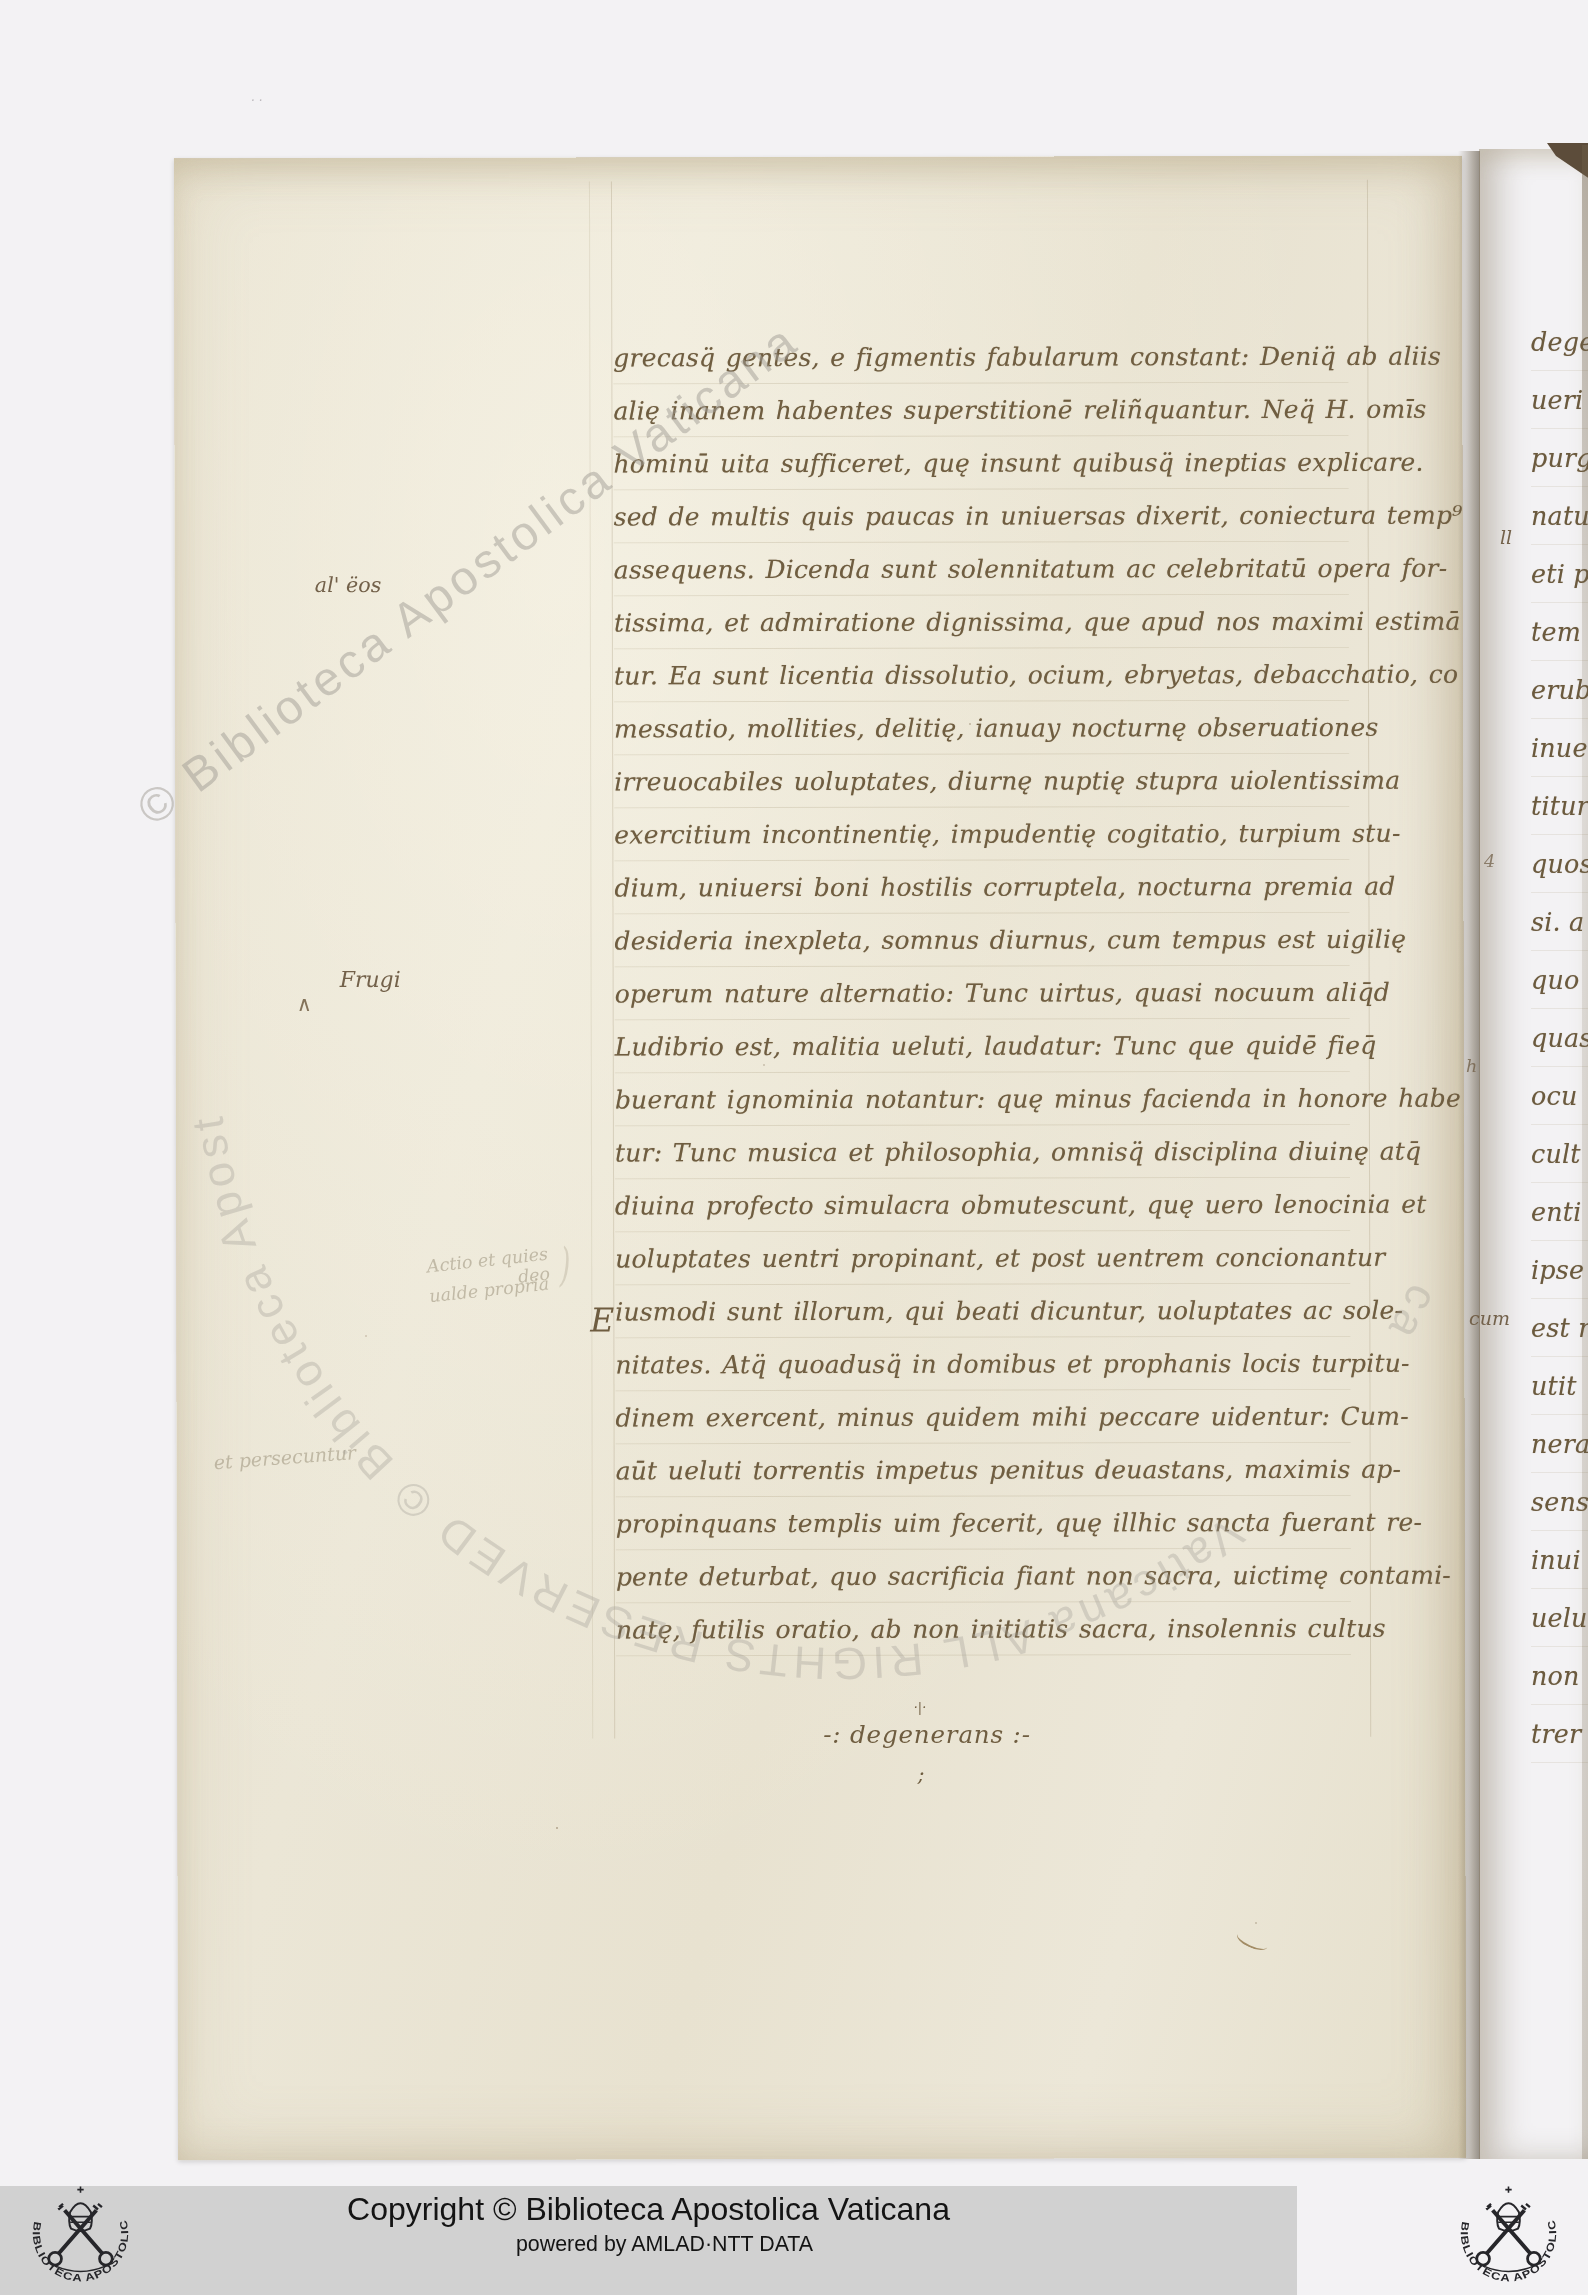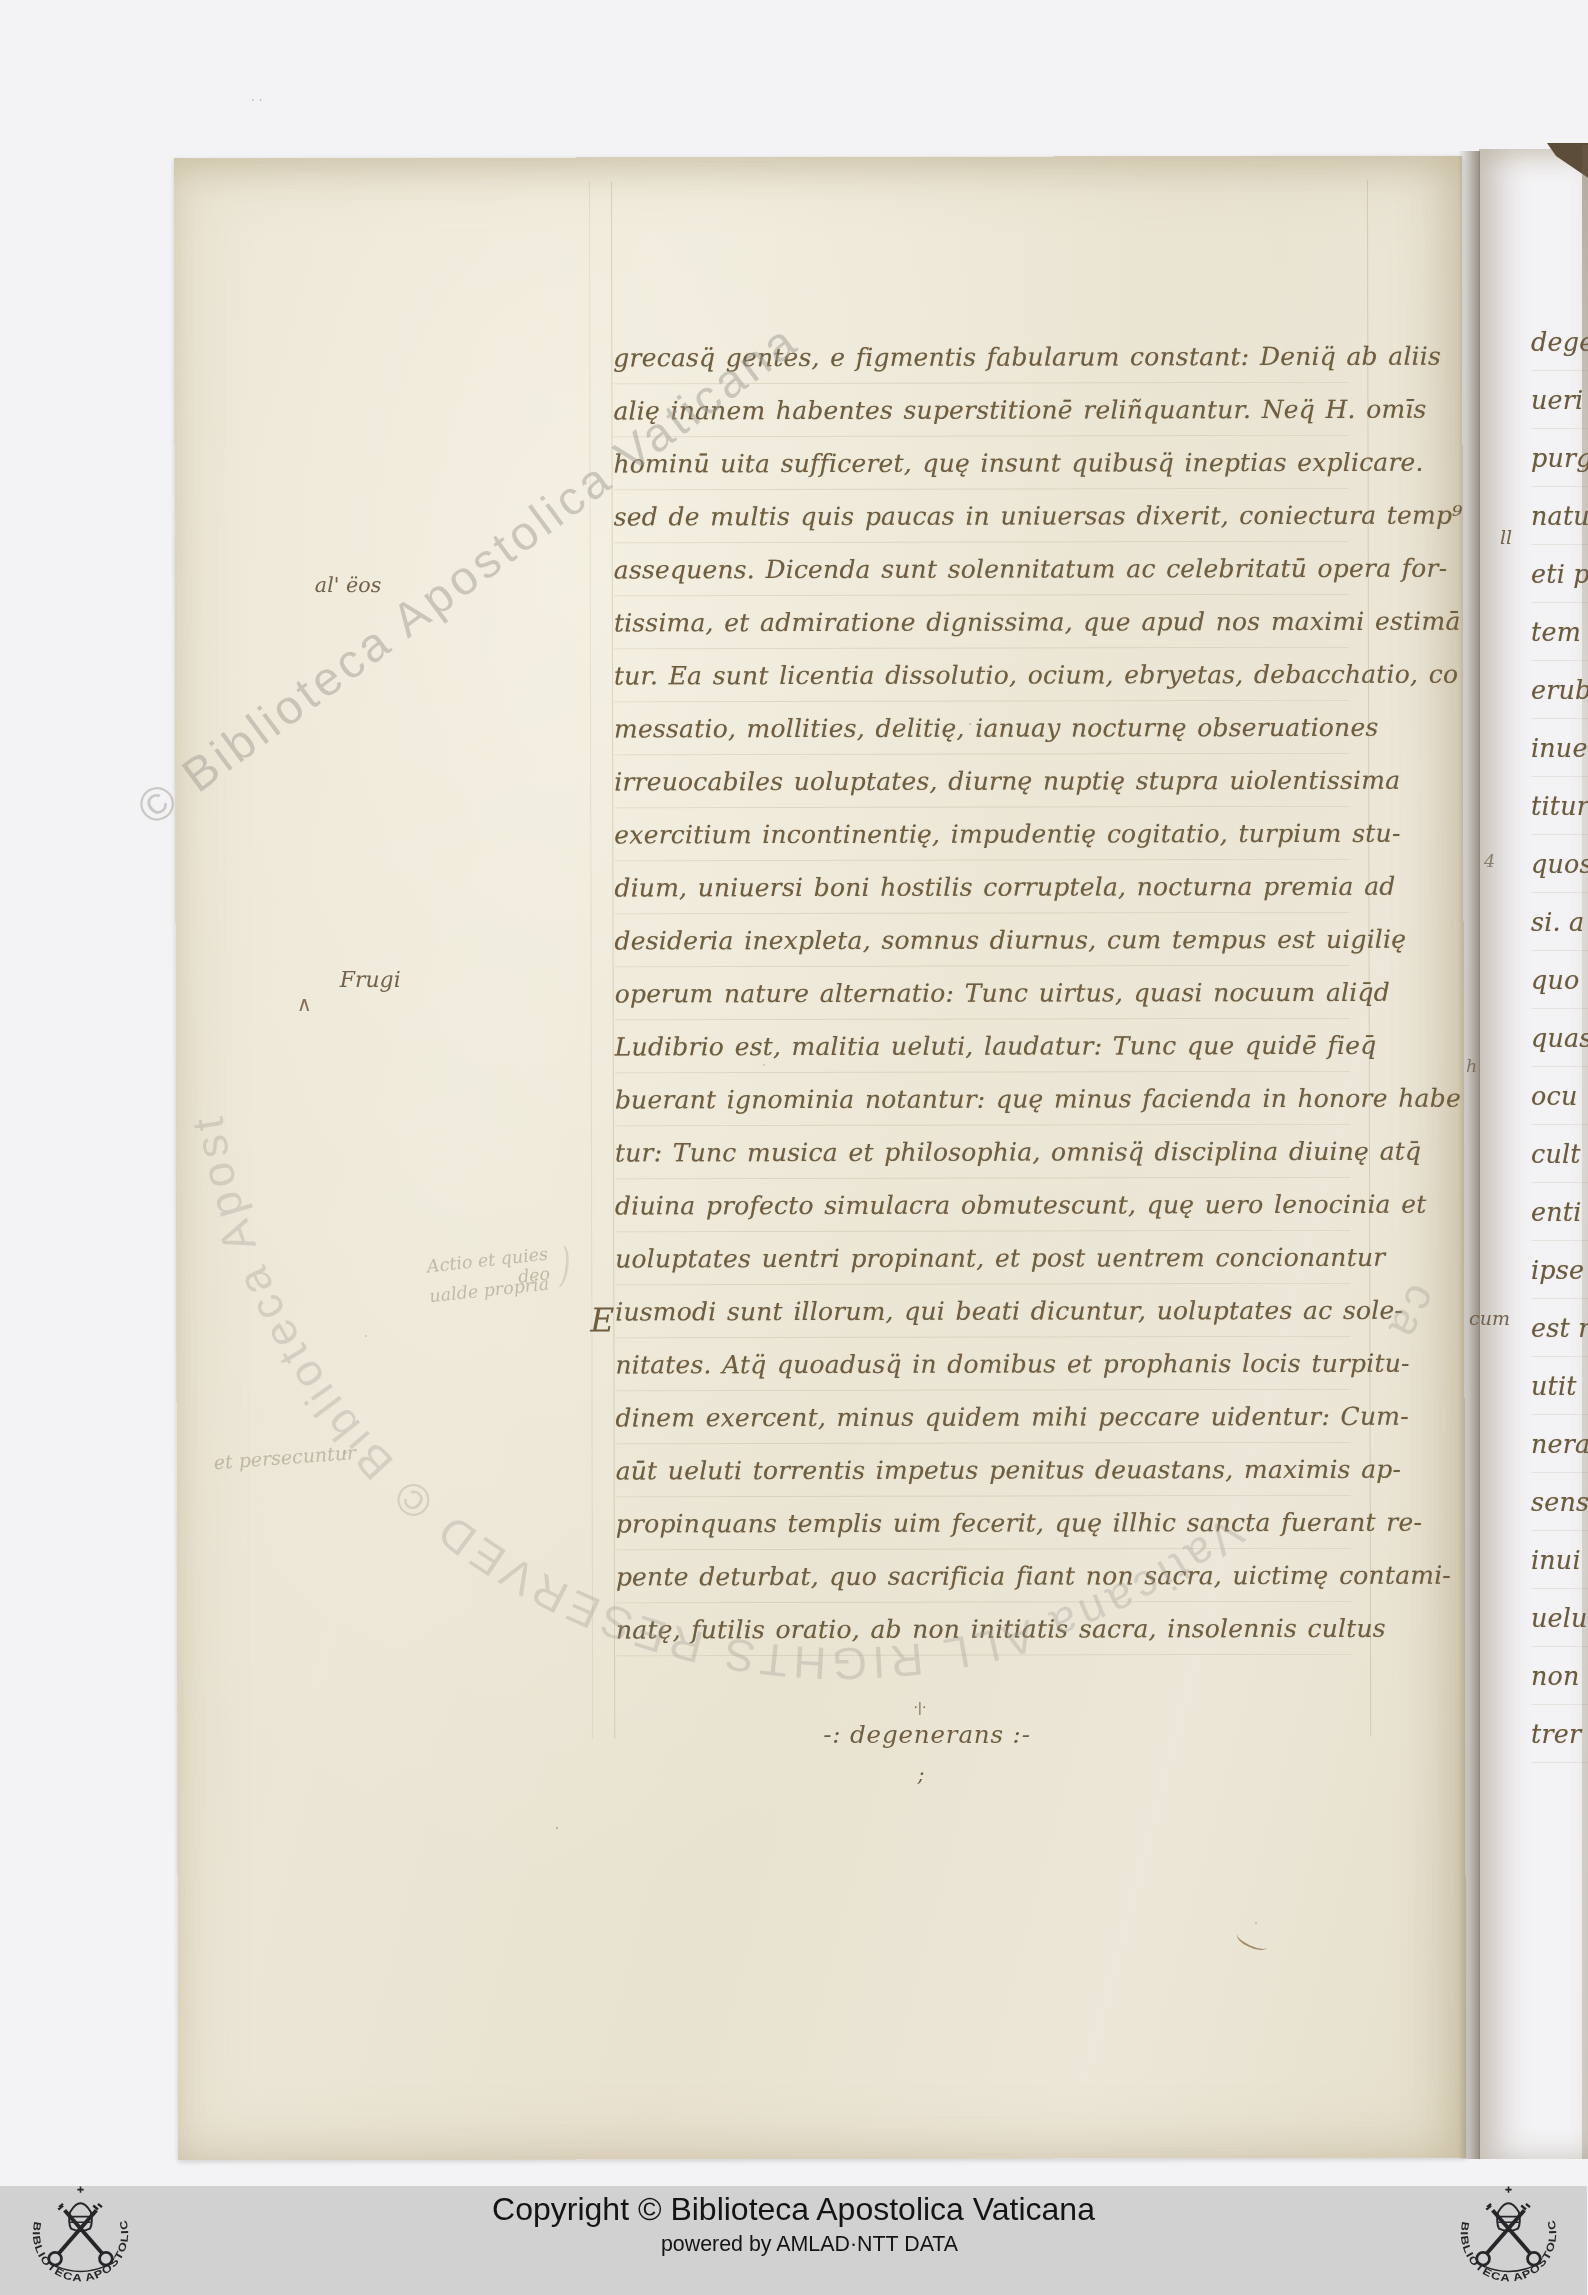--- a/index.html
+++ b/index.html
@@ -41,21 +41,21 @@
   
   .wm{position:absolute;left:0;top:0;pointer-events:none;}
   
   .fiber{position:absolute;left:1236px;top:1933px;width:33px;height:12.7px;
     border-bottom:2.4px solid rgba(125,92,42,.65);border-radius:50%;transform:rotate(24deg);}
   .speck{position:absolute;left:556px;top:1827px;width:2.4px;height:2.4px;border-radius:50%;
     background:rgba(120,100,70,.5);
     box-shadow:413px -1104px 0 rgba(120,100,70,.4), 207px -763px 0 rgba(130,110,80,.35),
                699px 95px 0 rgba(120,100,70,.35), -191px -492px 0 rgba(130,110,80,.3);}
   
-  .footer{position:absolute;left:0;top:2186px;width:1587px;height:110px;background:#d1d1d1;
+  .footer{position:absolute;left:0;top:2186px;width:1297px;height:110px;background:#d1d1d1;
     display:flex;flex-direction:column;align-items:center;padding-top:4.8px;box-sizing:border-box;
     font-family:"Liberation Sans", sans-serif;color:#141414;}
   .f1{font-size:32px;line-height:37px;}
   .f2{font-size:26px;line-height:35px;margin-top:1.6px;}
   .f3{font-size:21.4px;line-height:27px;margin-top:3.2px;margin-left:32px;}
   .logo{position:absolute;top:2180px;}
   .logo.left{left:12.7px;} .logo.right{left:1441px;}
 </style>
 </head>
 <body>

